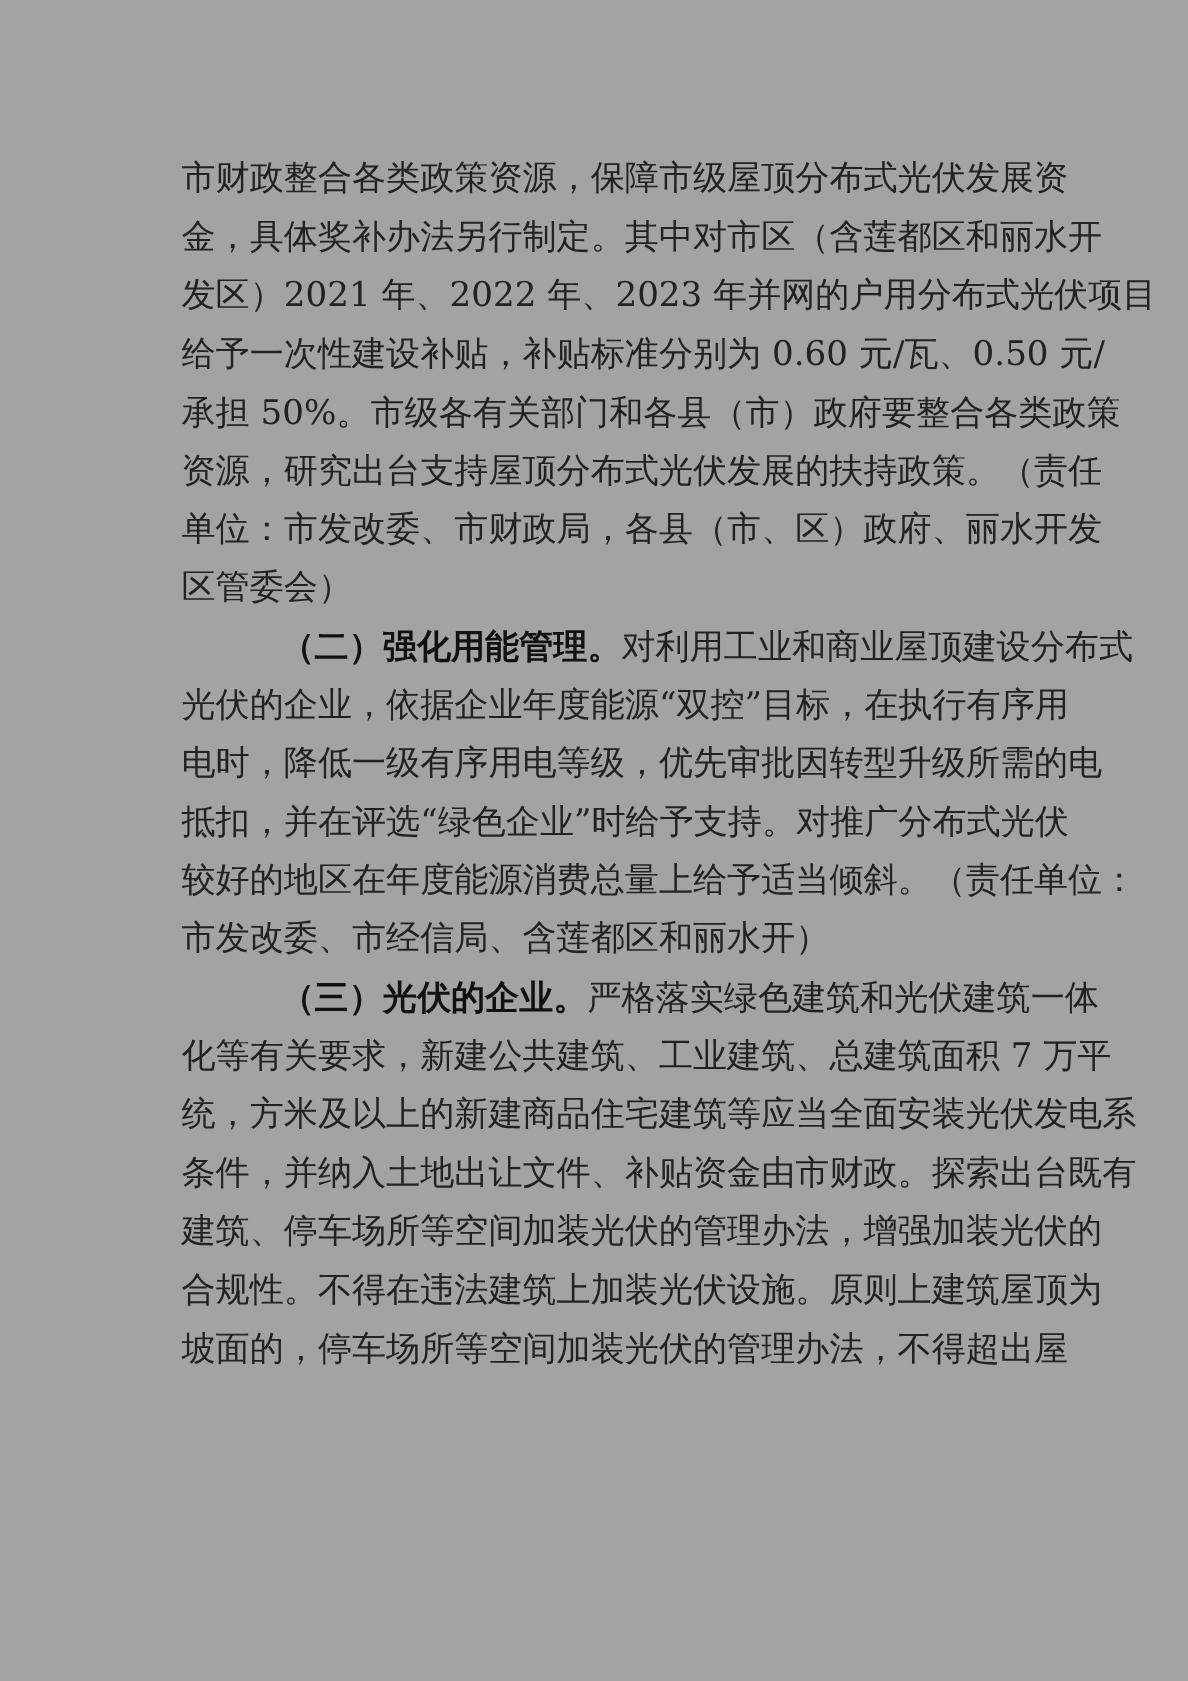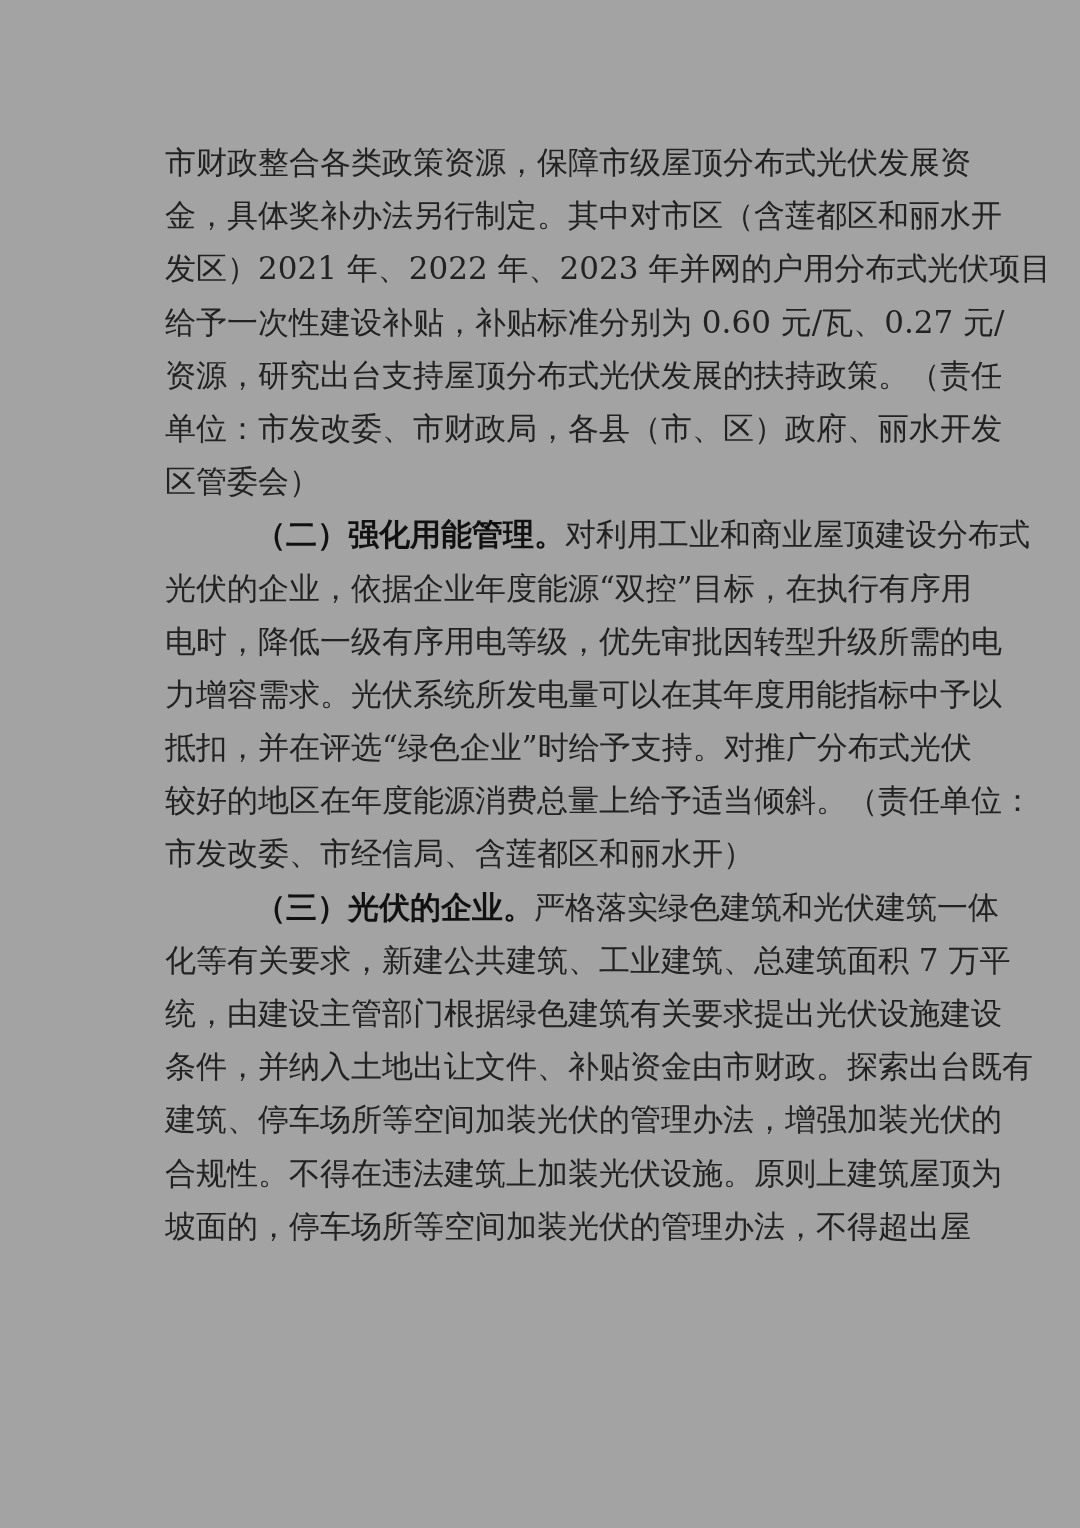--- a/index.html
+++ b/index.html
@@ -53,35 +53,35 @@
   </style>
 </head>
 <body>
 
 <div class="page">
   <div class="body-text">
 
     <span class="line">市财政整合各类政策资源，保障市级屋顶分布式光伏发展资</span>
     <span class="line">金，具体奖补办法另行制定。其中对市区（含莲都区和丽水开</span>
     <span class="line">发区）2021 年、2022 年、2023 年并网的户用分布式光伏项目</span>
-    <span class="line">给予一次性建设补贴，补贴标准分别为 0.60 元/瓦、0.27 元/</span>
+    <span class="line">给予一次性建设补贴，补贴标准分别为 0.60 元/瓦、0.50 元/</span>
+    <span class="line">承担 50%。市级各有关部门和各县（市）政府要整合各类政策</span>
     <span class="line">资源，研究出台支持屋顶分布式光伏发展的扶持政策。（责任</span>
     <span class="line">单位：市发改委、市财政局，各县（市、区）政府、丽水开发</span>
     <span class="line last">区管委会）</span>
 
     <span class="line indent"><span class="bold">（二）强化用能管理。</span><span>对利用工业和商业屋顶建设分布式</span></span>
     <span class="line">光伏的企业，依据企业年度能源“双控”目标，在执行有序用</span>
     <span class="line">电时，降低一级有序用电等级，优先审批因转型升级所需的电</span>
-    <span class="line">力增容需求。光伏系统所发电量可以在其年度用能指标中予以</span>
     <span class="line">抵扣，并在评选“绿色企业”时给予支持。对推广分布式光伏</span>
     <span class="line">较好的地区在年度能源消费总量上给予适当倾斜。（责任单位：</span>
     <span class="line last">市发改委、市经信局、含莲都区和丽水开）</span>
 
     <span class="line indent"><span class="bold">（三）光伏的企业。</span><span>严格落实绿色建筑和光伏建筑一体</span></span>
     <span class="line">化等有关要求，新建公共建筑、工业建筑、总建筑面积 7 万平</span>
-    <span class="line">统，由建设主管部门根据绿色建筑有关要求提出光伏设施建设</span>
+    <span class="line">统，方米及以上的新建商品住宅建筑等应当全面安装光伏发电系</span>
     <span class="line">条件，并纳入土地出让文件、补贴资金由市财政。探索出台既有</span>
     <span class="line">建筑、停车场所等空间加装光伏的管理办法，增强加装光伏的</span>
     <span class="line">合规性。不得在违法建筑上加装光伏设施。原则上建筑屋顶为</span>
     <span class="line">坡面的，停车场所等空间加装光伏的管理办法，不得超出屋</span>
 
   </div>
 </div>
 
 </body></html>

